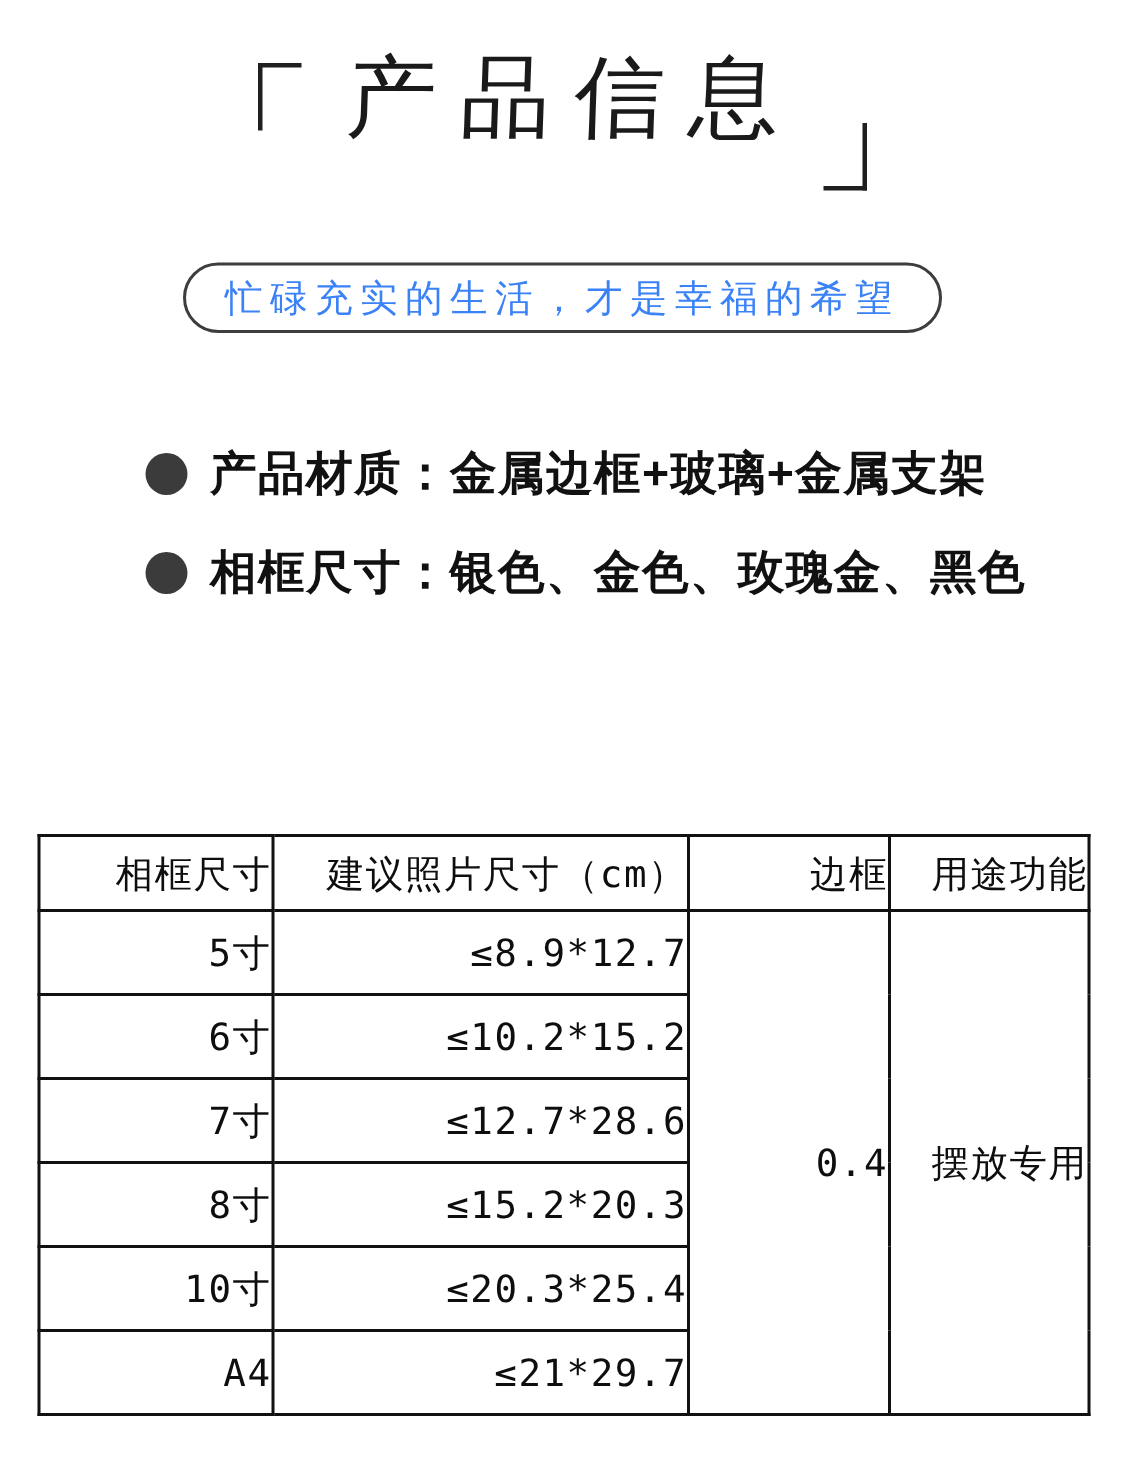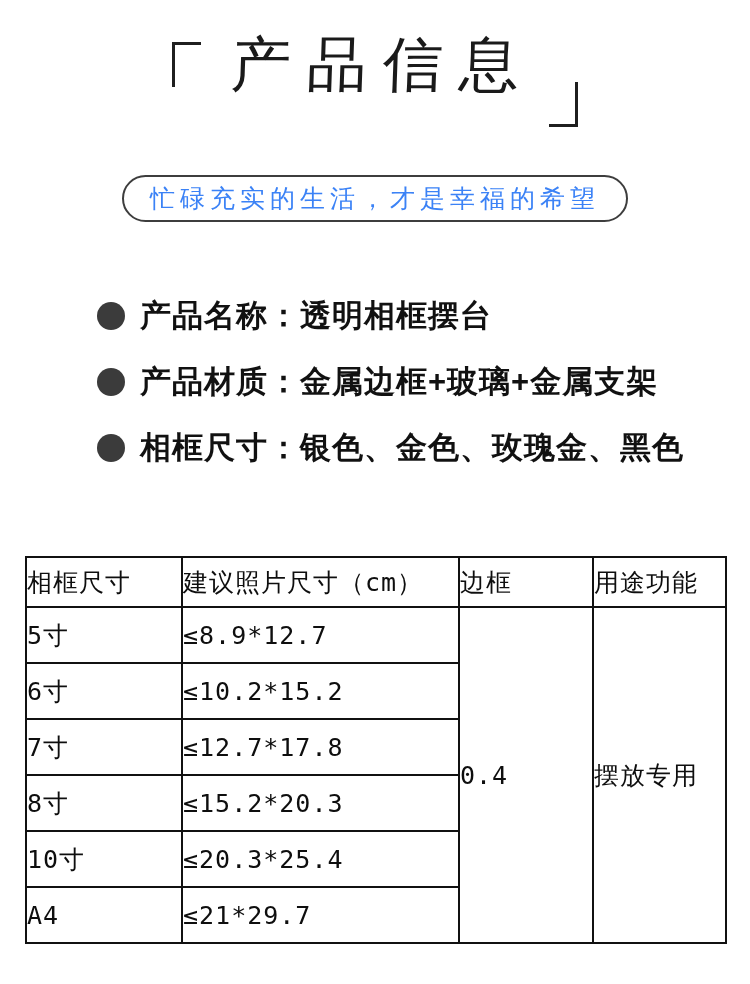--- a/index.html
+++ b/index.html
@@ -61,45 +61,41 @@
 
   
   .spec-table {
     position: absolute; top: 556px; left: 25px;
     width: 700px; border-collapse: collapse; table-layout: fixed;
     font-family: "DejaVu Sans Mono", "Liberation Mono", monospace;
     color: #0e0e0e; background: #fff;
   }
   .spec-table th, .spec-table td {
     border: 2px solid #111;
-    text-align: left; vertical-align: middle;
+    text-align: right; vertical-align: middle;
     font-weight: 400; font-size: 25px; padding: 0;
     letter-spacing: 1px;
   }
   .spec-table thead tr { height: 50px; }
   .spec-table tbody tr { height: 56px; padding-left: 48px; }
 </style>
 </head>
 <body>
 
 <div class="title-wrap">
   <span class="bracket-open"></span>
   <span class="title-text">产品信息</span>
   <span class="bracket-close"></span>
 </div>
 
 <div class="pill">
   <span>忙碌充实的生活，才是幸福的希望</span>
 </div>
 
 <div class="bullets">
-  <div class="bullet-row">
-    <span class="bullet-dot"></span>
-    <span class="bullet-text">产品名称：透明相框摆台</span>
-  </div>
   <div class="bullet-row">
     <span class="bullet-dot"></span>
     <span class="bullet-text">产品材质：金属边框+玻璃+金属支架</span>
   </div>
   <div class="bullet-row">
     <span class="bullet-dot"></span>
     <span class="bullet-text">相框尺寸：银色、金色、玫瑰金、黑色</span>
   </div>
 </div>
 
@@ -124,21 +120,21 @@
       <td>≤8.9*12.7</td>
       <td rowspan="6">0.4</td>
       <td rowspan="6">摆放专用</td>
     </tr>
     <tr>
       <td>6寸</td>
       <td>≤10.2*15.2</td>
     </tr>
     <tr>
       <td>7寸</td>
-      <td>≤12.7*17.8</td>
+      <td>≤12.7*28.6</td>
     </tr>
     <tr>
       <td>8寸</td>
       <td>≤15.2*20.3</td>
     </tr>
     <tr>
       <td>10寸</td>
       <td>≤20.3*25.4</td>
     </tr>
     <tr>

